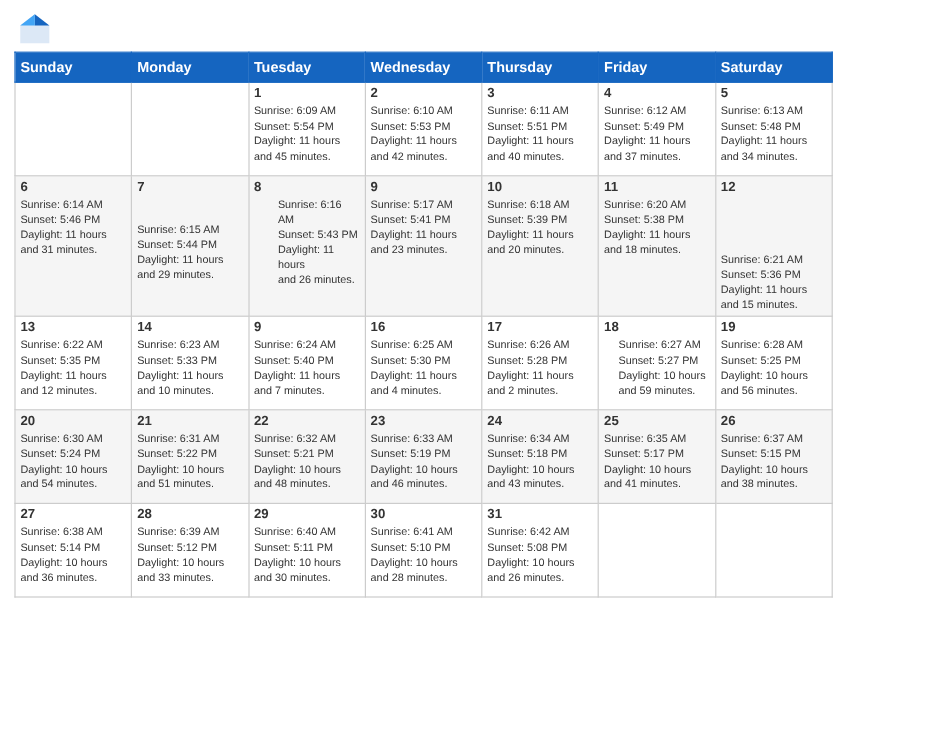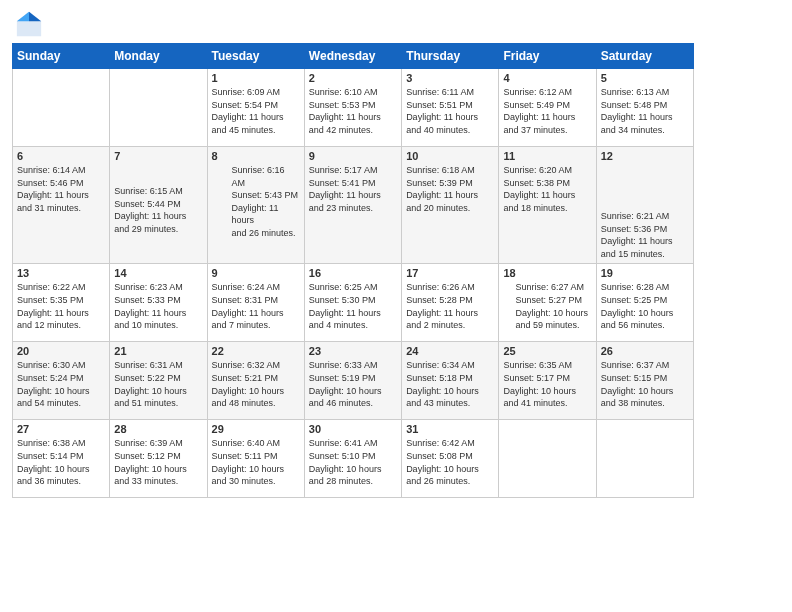--- a/index.html
+++ b/index.html
@@ -228,21 +228,21 @@
           <td>
             <span class="day-num">14</span>
             <div class="day-info" style="white-space: pre-line;">Sunrise: 6:23 AM
 Sunset: 5:33 PM
 Daylight: 11 hours
 and 10 minutes.</div>
           </td>
           <td>
             <span class="day-num">9</span>
             <div class="day-info" style="white-space: pre-line;">Sunrise: 6:24 AM
-Sunset: 8:31 PM
+Sunset: 5:40 PM
 Daylight: 11 hours
 and 7 minutes.</div>
           </td>
           <td>
             <span class="day-num">16</span>
             <div class="day-info" style="white-space: pre-line;">Sunrise: 6:25 AM
 Sunset: 5:30 PM
 Daylight: 11 hours
 and 4 minutes.</div>
           </td>

